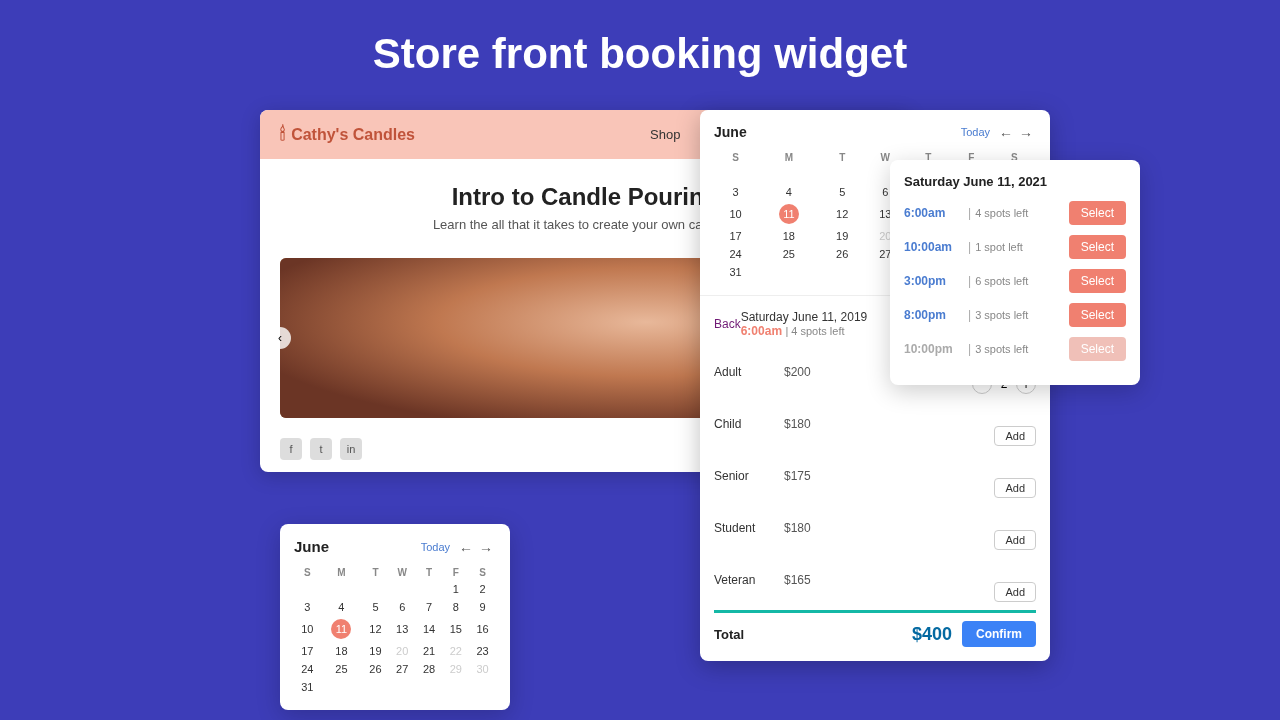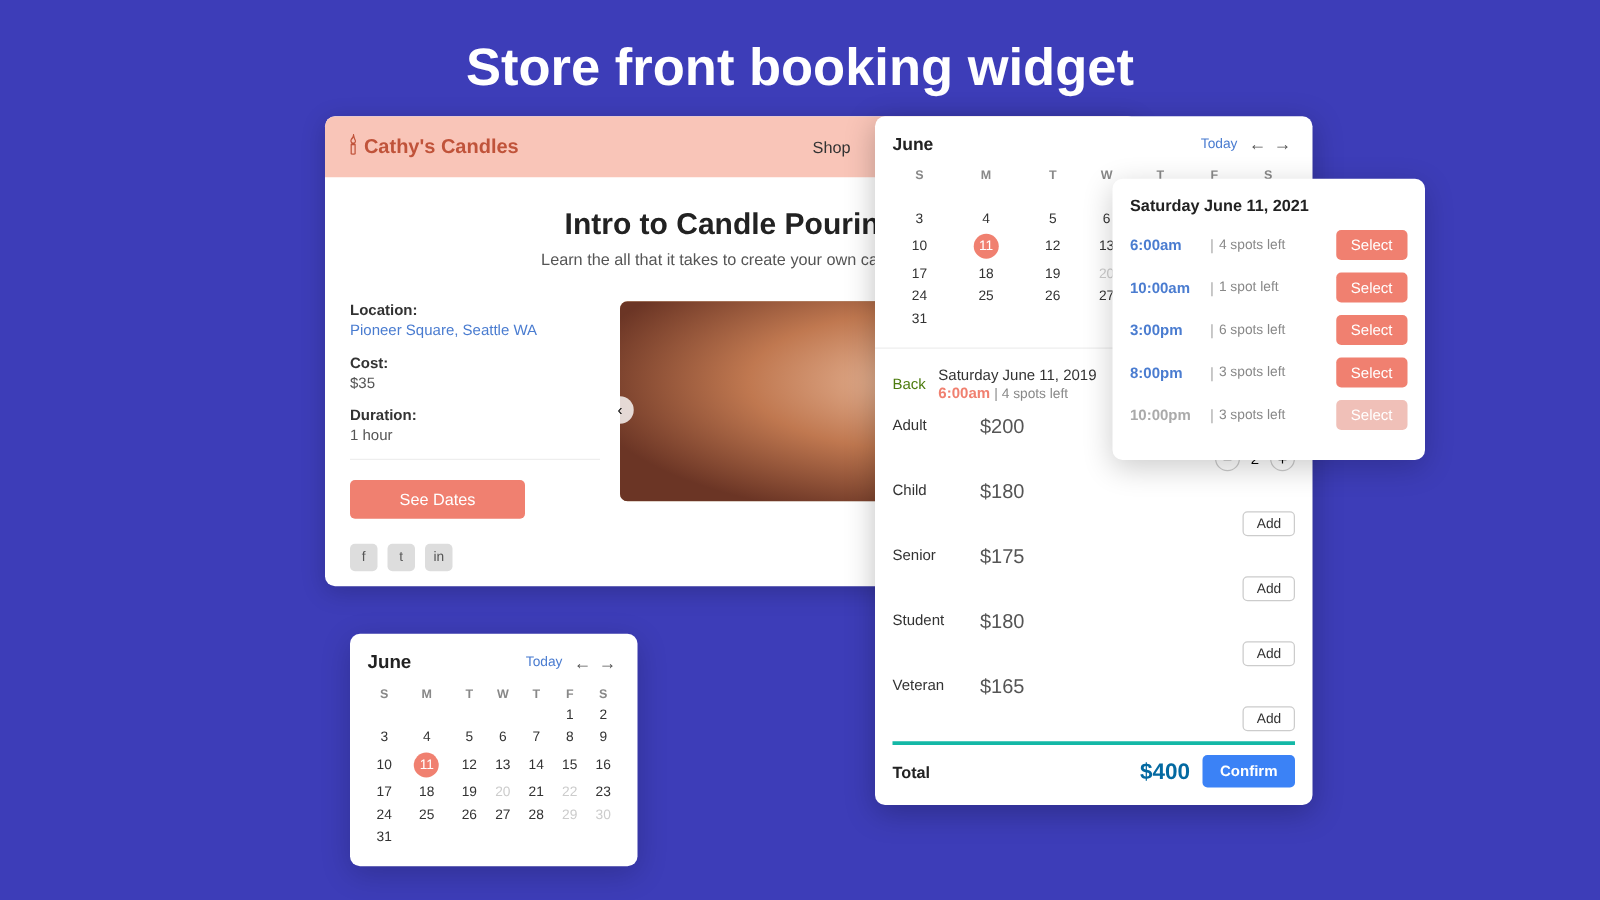--- a/index.html
+++ b/index.html
@@ -13,21 +13,21 @@
       flex-direction: column;
       align-items: center;
       justify-content: flex-start;
       padding-top: 30px;
     }
 
     .page-title {
       color: white;
       font-size: 42px;
       font-weight: 800;
-      margin-bottom: 15px;
+      margin-bottom: 32px;
       text-align: left;
     }
 
     
     .widget-container {
       position: relative;
       width: 760px;
       height: 560px;
     }
 
@@ -373,49 +373,48 @@
     .ticket-section {
       padding: 14px;
     }
     .ticket-header {
       display: flex;
       align-items: center;
       margin-bottom: 12px;
     }
     .back-link {
       font-size: 12px;
-      color: #4d7c0f;
-      cursor: pointer;
-      margin-right: 10px;
+      color: #701a75;
+      cursor: pointer;
     }
     .ticket-date-info {
       font-size: 12px;
       color: #333;
     }
     .ticket-date-info .ttime {
       color: #f08070;
       font-weight: 600;
     }
     .ticket-date-info .tspots {
       color: #888;
       font-size: 11px;
     }
 
     .ticket-row {
       display: flex;
-      align-items: flex-start;
+      align-items: center;
       margin-bottom: 8px;
     }
     .ticket-type {
       font-size: 12px;
       color: #333;
       width: 70px;
     }
     .ticket-price {
-      font-size: 16px;
+      font-size: 12px;
       color: #555;
       flex: 1;
     }
     .ticket-controls {
       display: flex;
       align-items: center;
       gap: 4px;
       margin-top: 24px;
     }
     .qty-btn {
@@ -497,30 +496,20 @@
         <a class="nav-link">Contact</a>
       </div>
     </nav>
 
     <div class="store-hero">
       <h1>Intro to Candle Pouring</h1>
       <p>Learn the all that it takes to create your own candles!</p>
     </div>
 
     <div class="store-content">
-      <div class="store-info">
-        <div class="info-label">Location:</div>
-        <div class="info-value"><a class="info-link">Pioneer Square, Seattle WA</a></div>
-        <div class="info-label">Cost:</div>
-        <div class="info-value">$35</div>
-        <div class="info-label">Duration:</div>
-        <div class="info-value">1 hour</div>
-        <hr class="divider">
-        <button class="see-dates-btn">See Dates</button>
-      </div>
       <div style="position:relative; flex:1;">
         <div class="store-image">
           <div class="candle-img"></div>
         </div>
         <button class="arrow-left">‹</button>
         <button class="arrow-right">›</button>
       </div>
     </div>
 
     <div class="social-bar">

